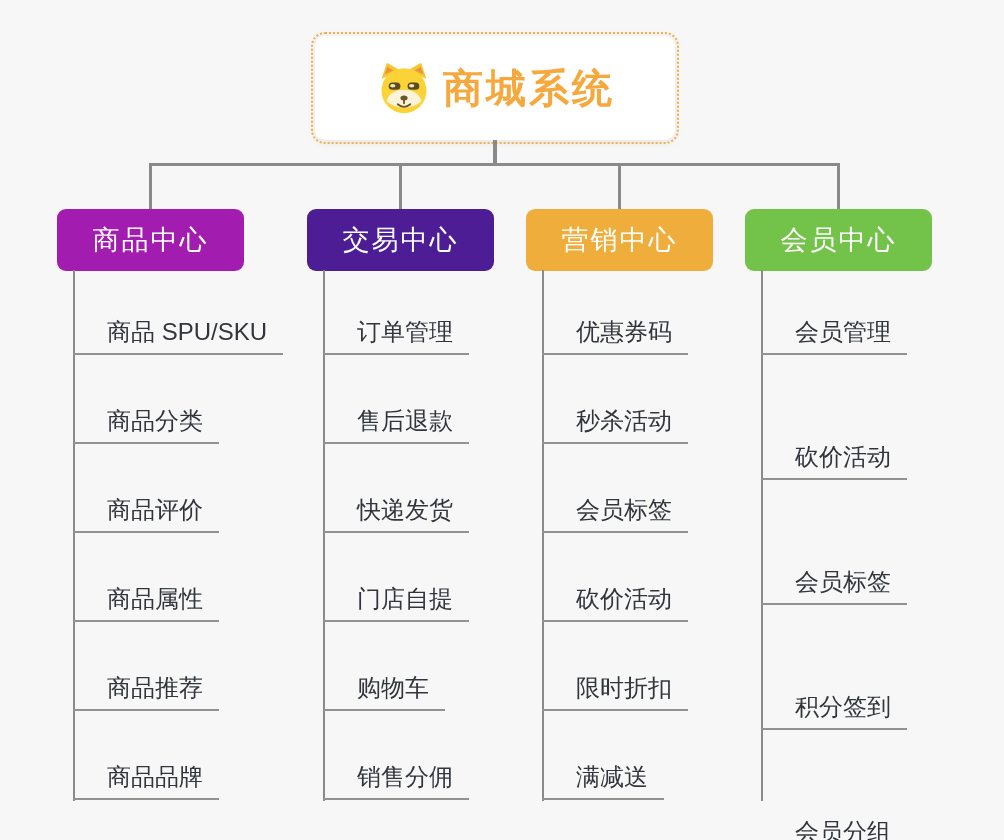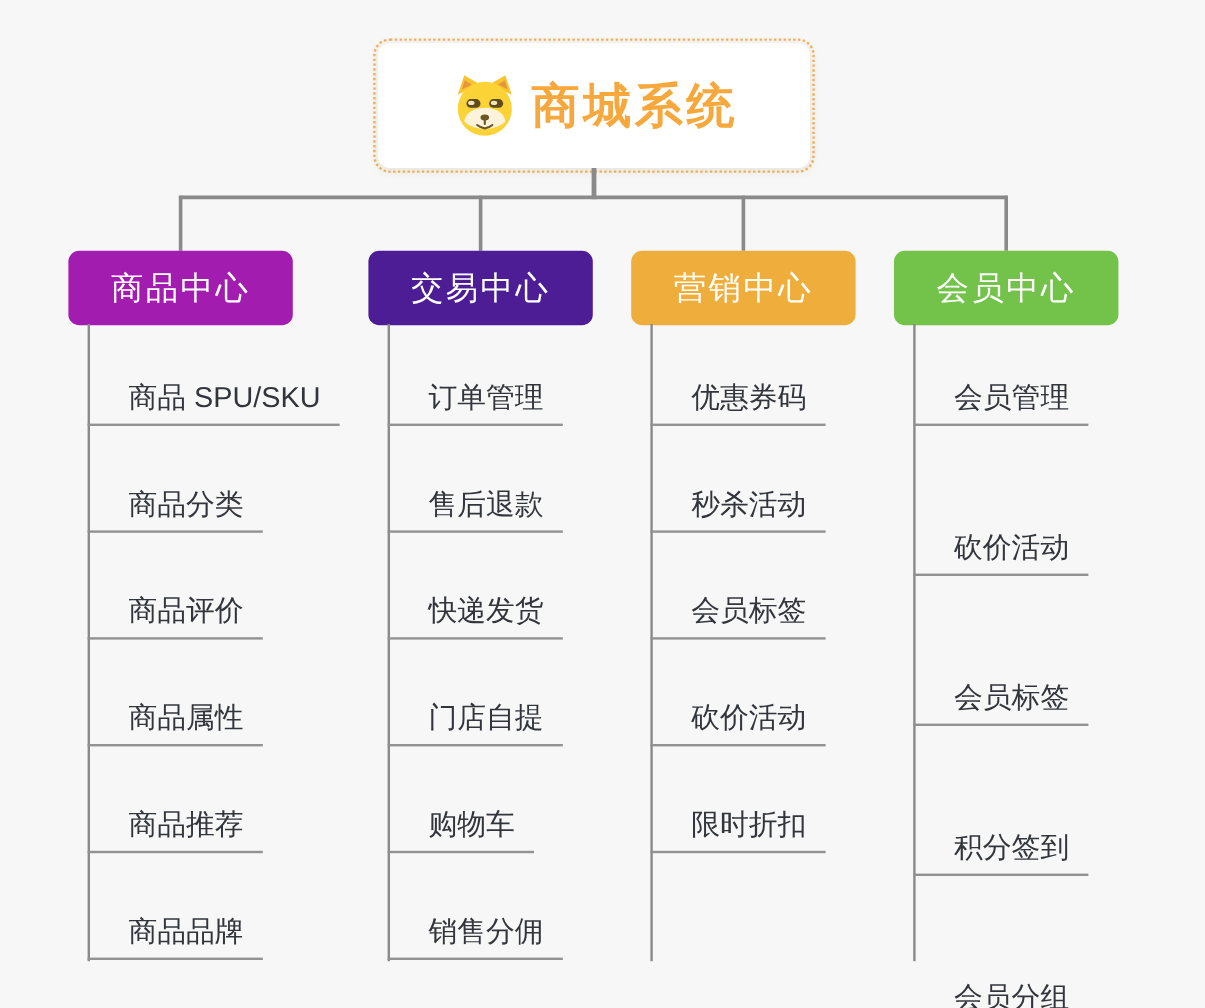--- a/index.html
+++ b/index.html
@@ -123,20 +123,21 @@
     <div class="leaf">商品推荐</div>
     <div class="leaf">商品品牌</div>
   </div>
 
   <div class="col c2">
     <div class="leaf">优惠券码</div>
     <div class="leaf">秒杀活动</div>
     <div class="leaf">会员标签</div>
     <div class="leaf">砍价活动</div>
     <div class="leaf">限时折扣</div>
+    <div class="leaf">满减送</div>
   </div>
 
   <div class="col c3">
     <div class="leaf">会员管理</div>
     <div class="leaf">砍价活动</div>
     <div class="leaf">会员标签</div>
     <div class="leaf">积分签到</div>
     <div class="leaf">会员分组</div>
     <div class="leaf">收货地址</div>
   </div>

